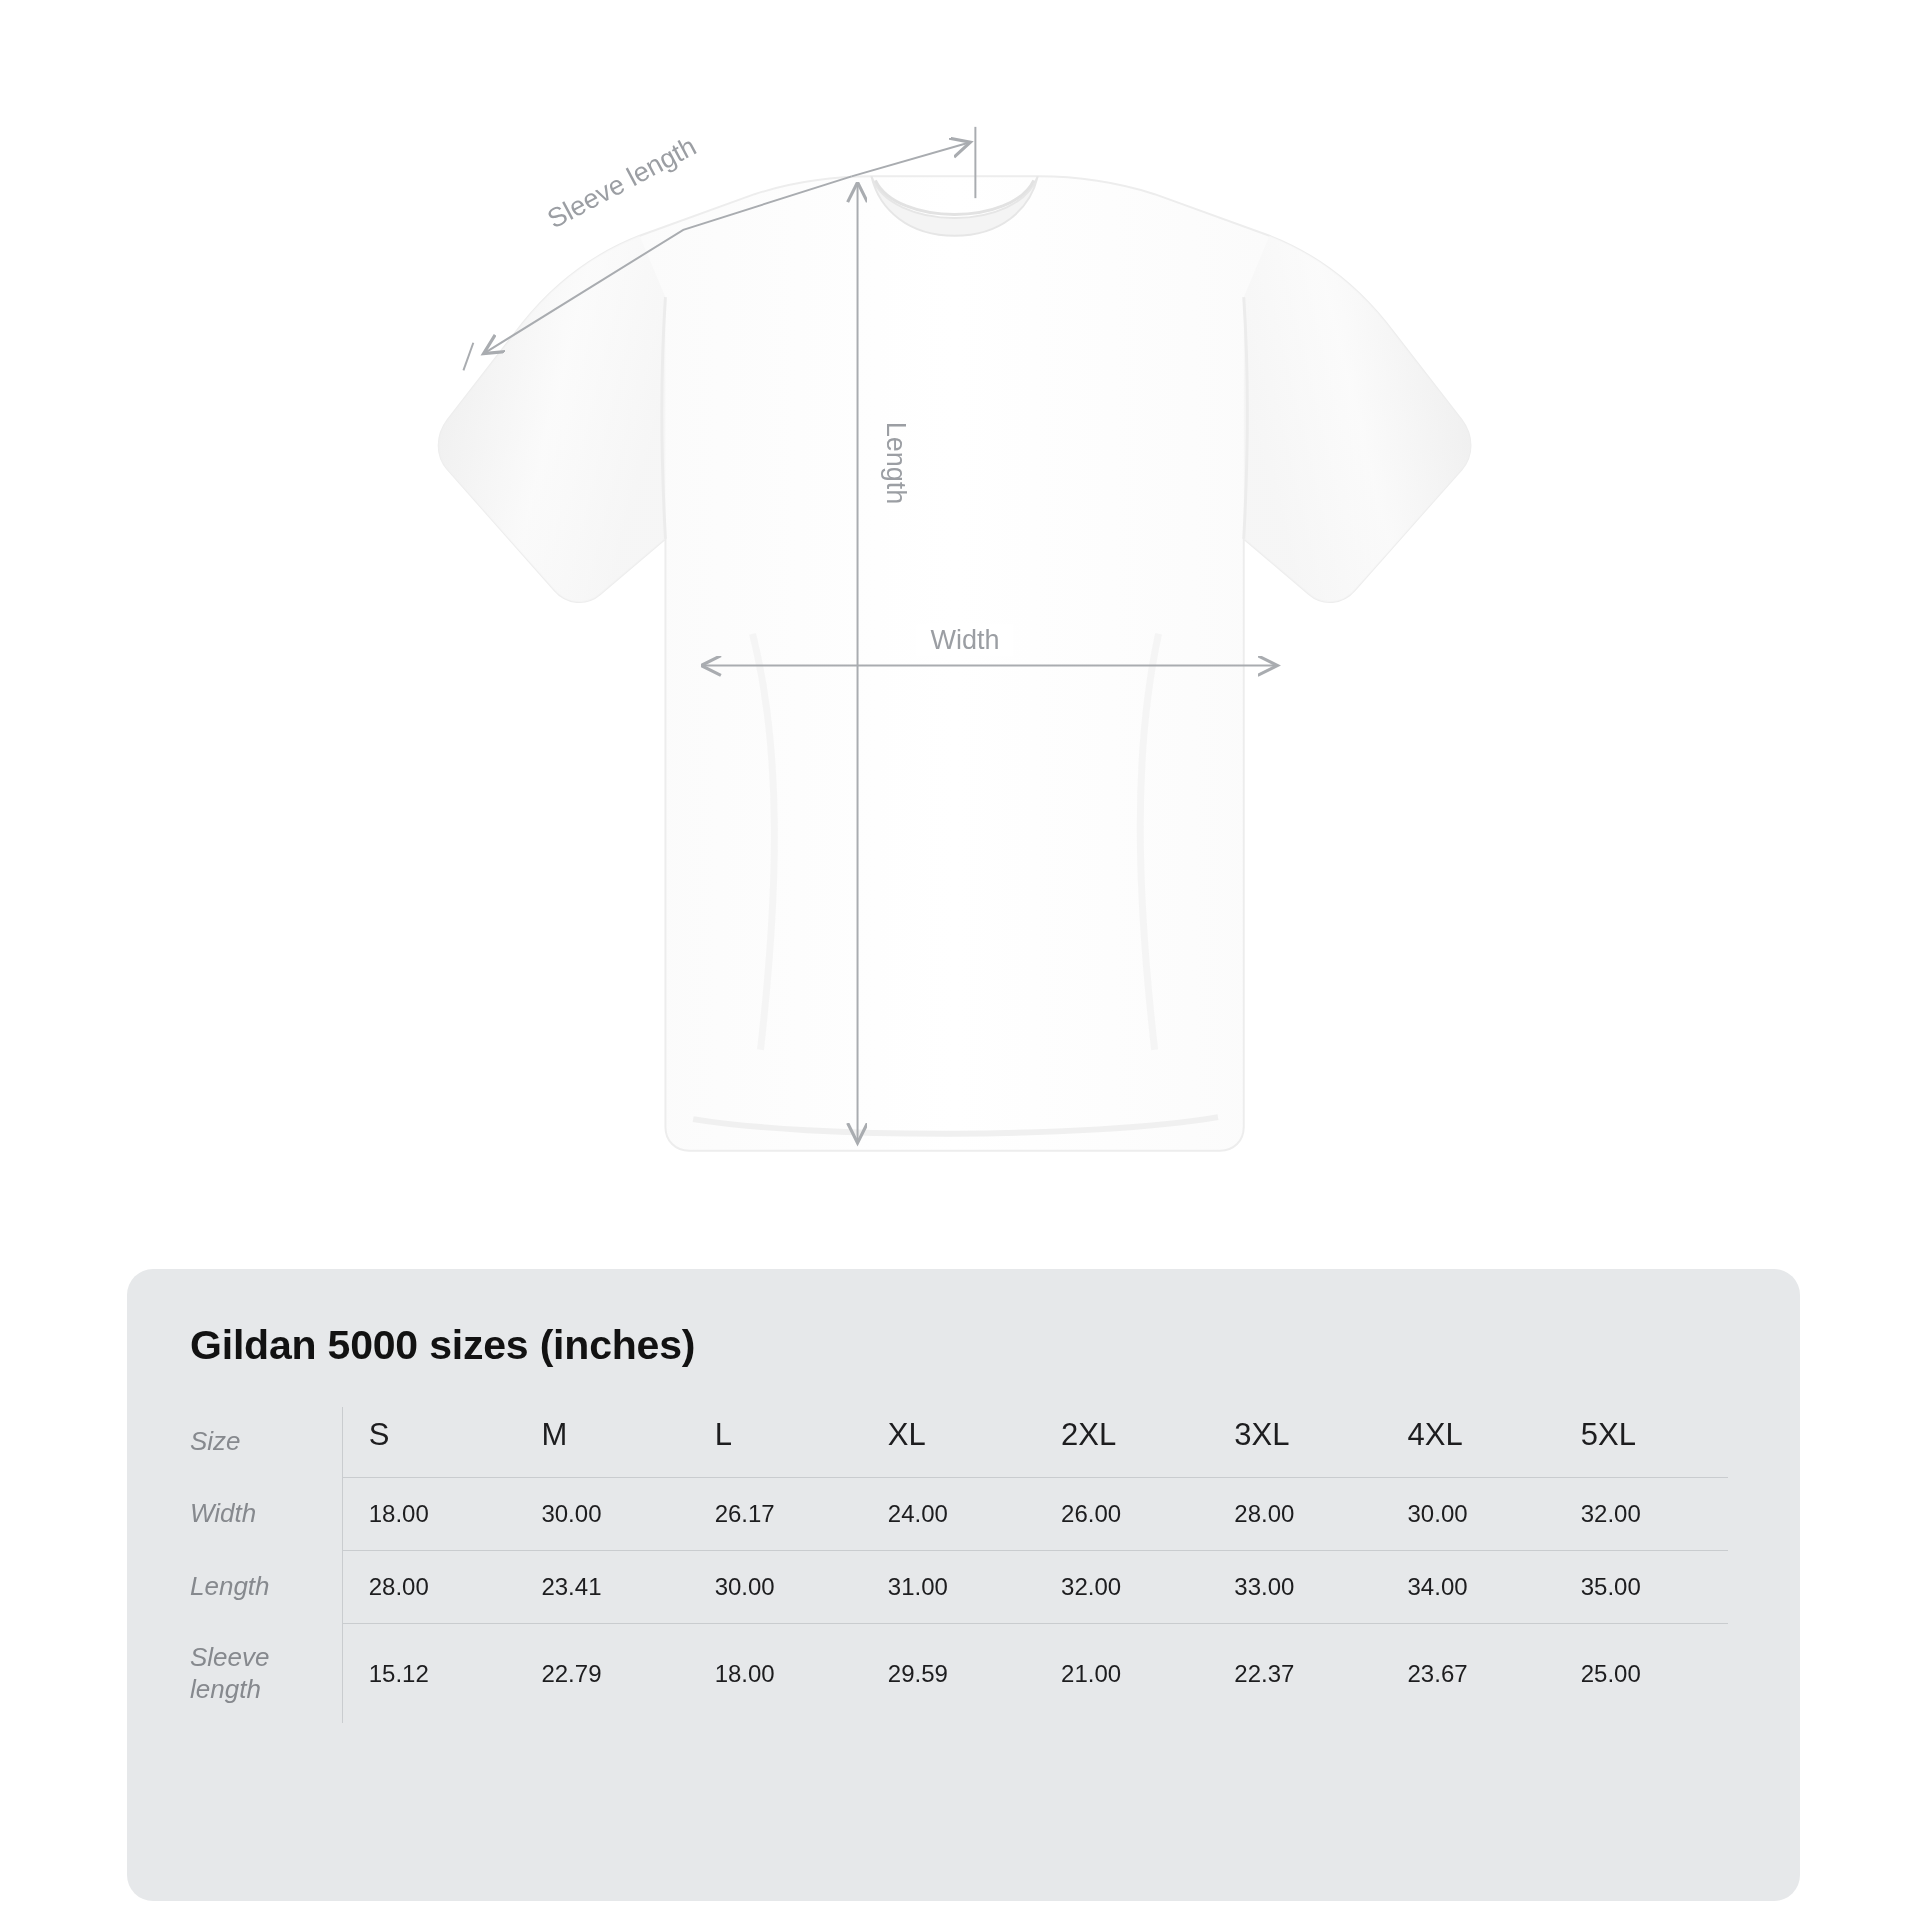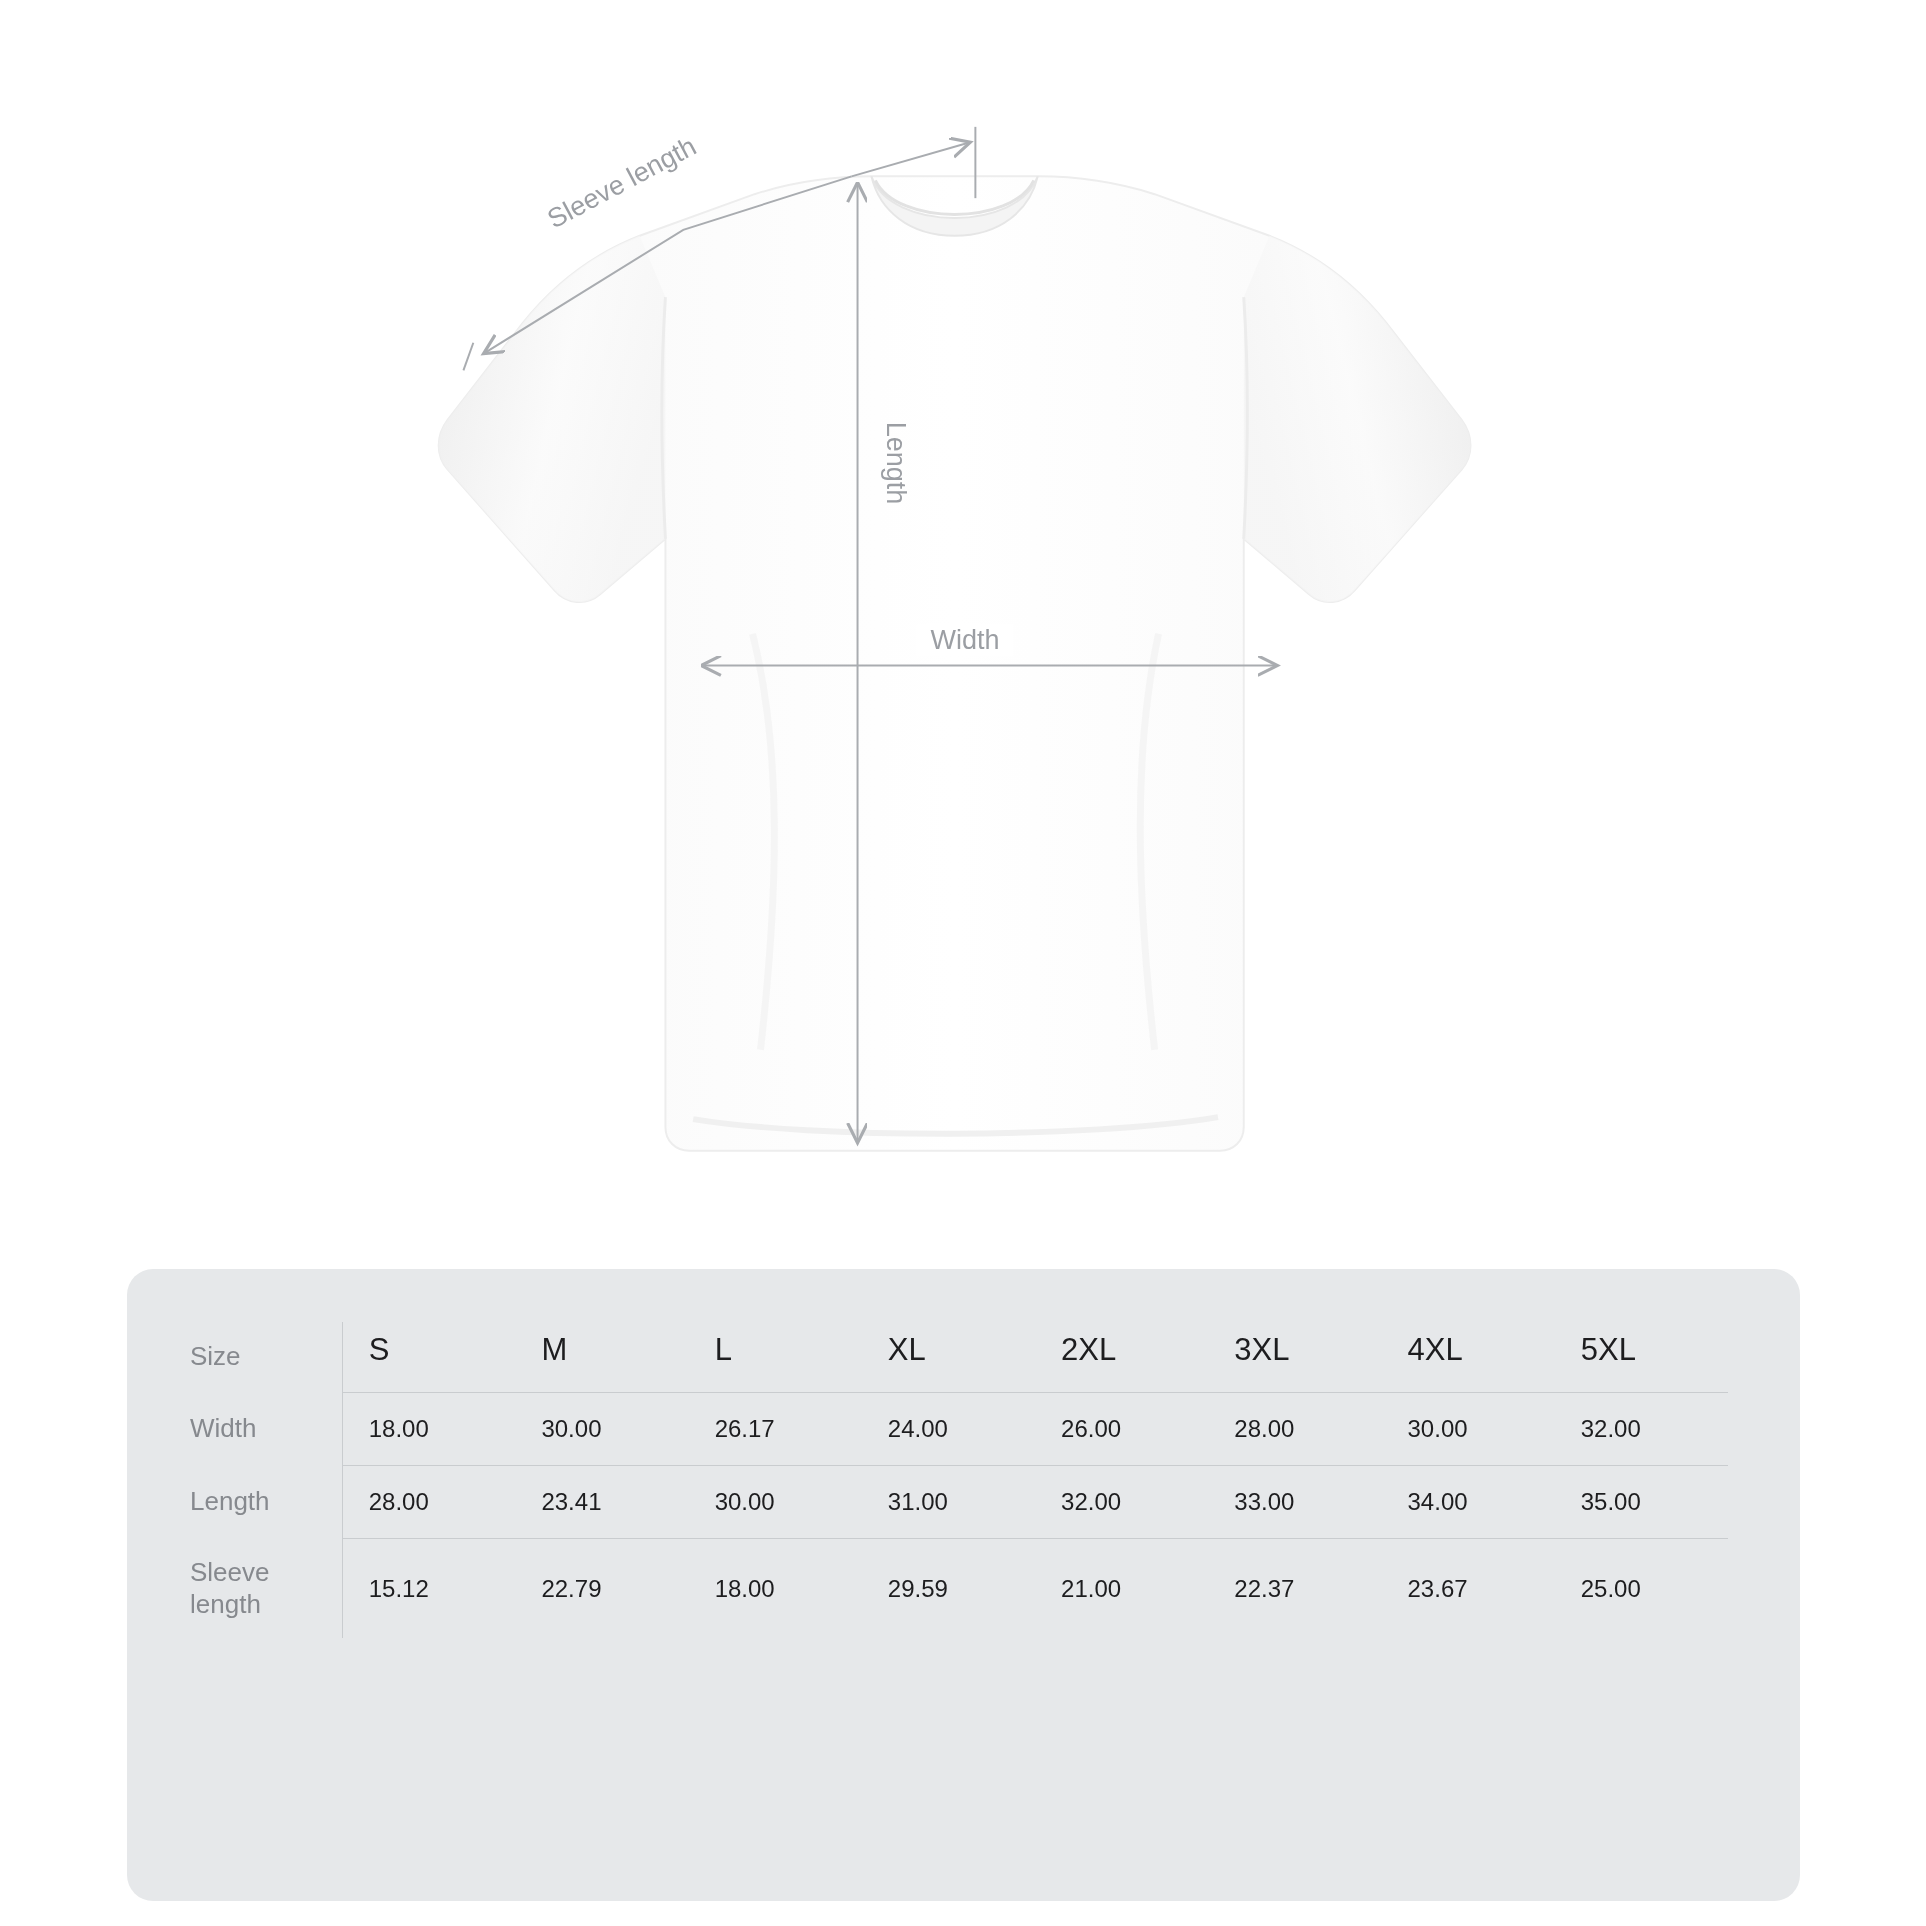--- a/index.html
+++ b/index.html
@@ -119,20 +119,21 @@
   tr.data-row td {
     border-top: 1px solid #c9cccf;
   }
   tr.data-row td.row-head {
     border-top: 1px solid transparent;
     position: relative;
   }
   
   td.row-head, th.row-head {
     border-right: 1px solid #c9cccf;
+    font-style: italic;
   }
 </style>
 </head>
 <body>
 
 <div id="page">
 
   <div id="illustration">
 
     <svg id="shirt-svg" width="1927" height="1238" viewBox="0 0 1946 1250">
@@ -222,20 +223,21 @@
     </svg>
 
     <div class="dim-label" id="label-sleeve">Sleeve length</div>
 
     <div class="dim-label" id="label-length">Length</div>
 
     <div class="dim-label" id="label-width">Width</div>
   </div>
 
   <div id="size-card">
+    <div id="card-title">Gildan 5000 sizes (inches)</div>
 
     <table class="size-table">
       <colgroup>
         <col class="c-label">
           <col class="c-data">
           <col class="c-data">
           <col class="c-data">
           <col class="c-data">
         <col class="c-data">
           <col class="c-data">

